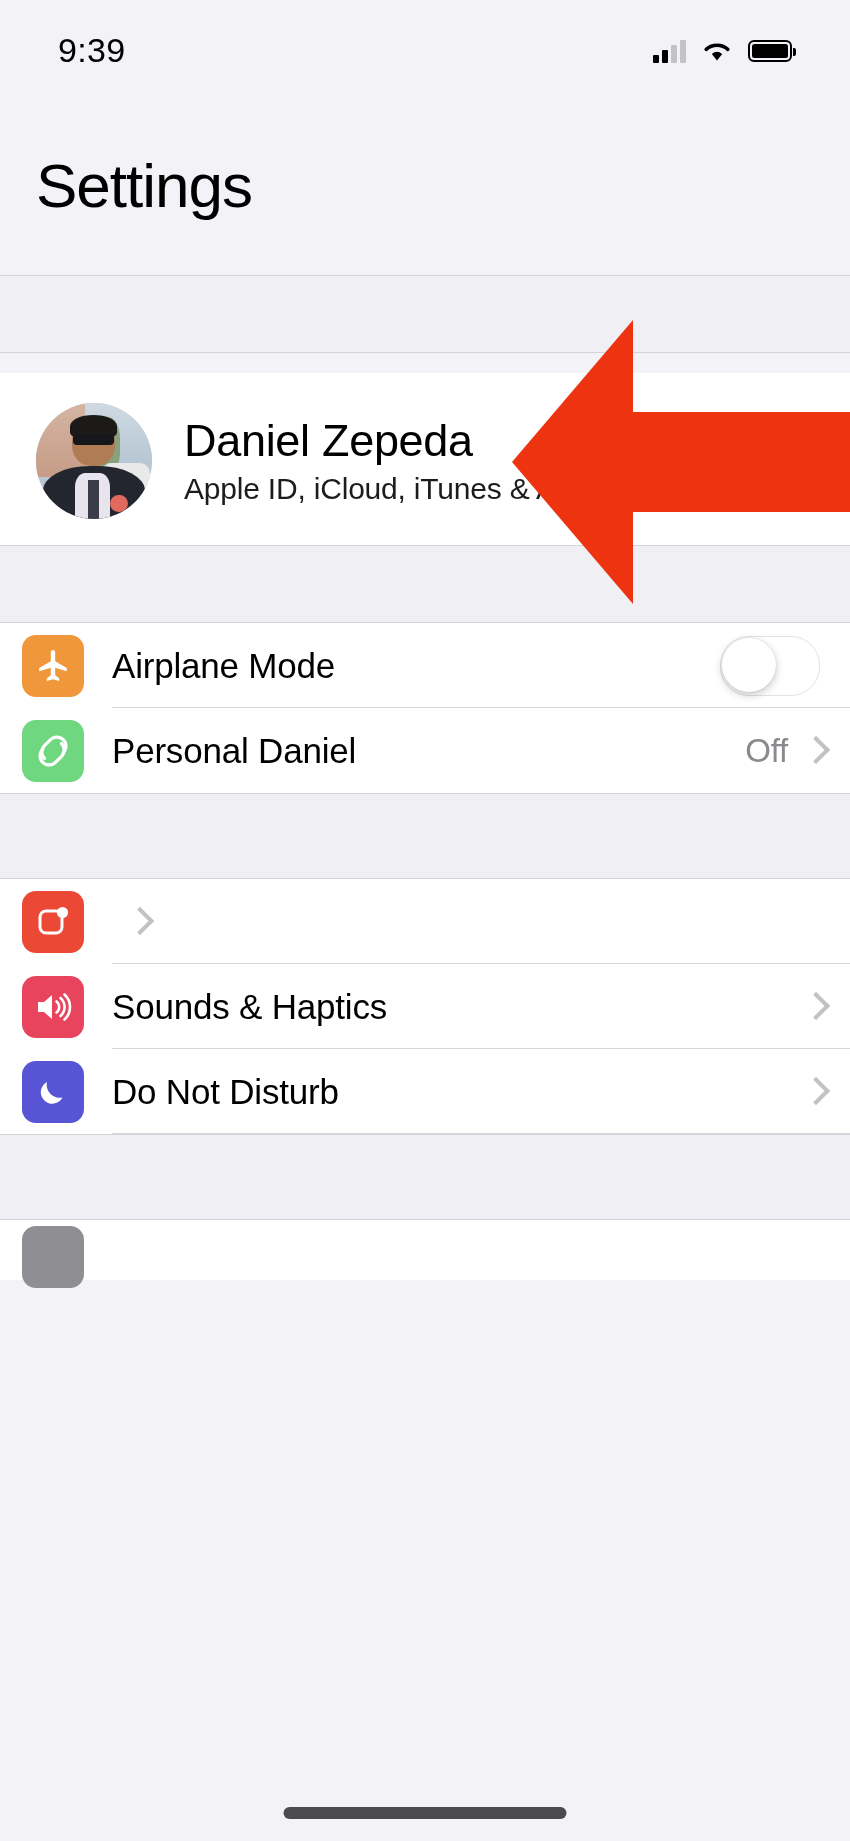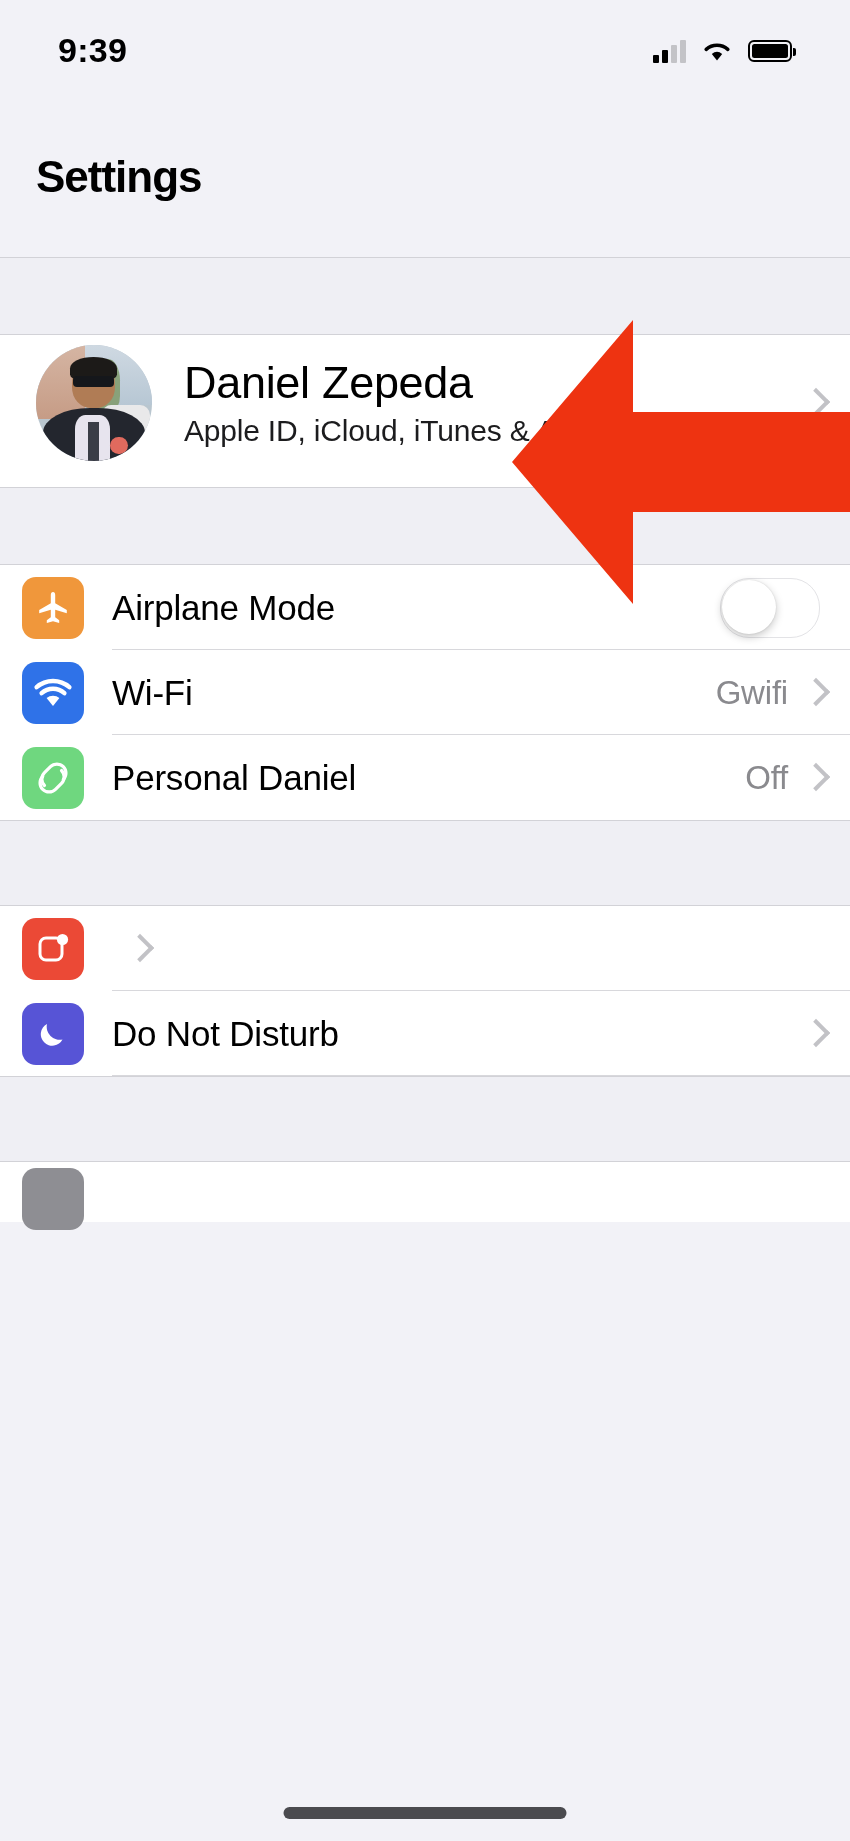--- a/index.html
+++ b/index.html
@@ -13,21 +13,21 @@
   }
   .screen{width:850px;height:1841px;position:relative;background:#f2f2f7;overflow:hidden;}
 
   
   .statusbar{
     height:95px;position:relative;
     display:flex;align-items:center;justify-content:space-between;
     padding:0 58px 0 58px;box-sizing:border-box;
   }
   .status-time{
-    font-size:34px;font-weight:bold;color:#000;letter-spacing:0.3px;
+    font-size:34px;font-weight:normal;color:#000;letter-spacing:0.3px;
     padding-top:6px;
   }
   .status-right{display:flex;align-items:center;gap:16px;padding-top:6px;}
   .sig{display:flex;align-items:flex-end;gap:3px;height:24px;}
   .sig i{display:block;width:6px;border-radius:1px;background:#000;}
   .sig i.b1{height:8px;}
   .sig i.b2{height:13px;}
   .sig i.b3{height:18px;background:#c3c3c7;}
   .sig i.b4{height:23px;background:#c3c3c7;}
   .wifi{width:30px;height:22px;position:relative;}
@@ -36,21 +36,21 @@
     position:relative;box-sizing:border-box;padding:2px;
   }
   .batt .fill{height:100%;background:#000;border-radius:2.5px;}
   .batt:after{
     content:"";position:absolute;right:-6px;top:6px;width:3px;height:8px;
     background:#000;border-radius:0 2px 2px 0;
   }
 
   
   .page-title{
-    font-size:44px;font-weight:bold;color:#000;
+    font-size:62px;font-weight:normal;color:#000;
     padding:60px 0 0 36px;letter-spacing:-1px;line-height:1;
   }
   .title-spacer{height:58px;}
 
   
   .group-gap{height:76px;background:#efeff4;border-top:1px solid #d2d2d7;border-bottom:1px solid #d2d2d7;}
   .group-gap.tall{height:84px;}
   .group{background:#fca5a5;}
 
   .row{
@@ -93,21 +93,21 @@
     box-shadow:inset 0 0 0 0 #fff;
   }
   .toggle .knob{
     position:absolute;left:1px;top:1px;width:54px;height:54px;border-radius:50%;
     background:#fff;box-shadow:0 3px 8px rgba(0,0,0,.22),0 0 2px rgba(0,0,0,.12);
   }
 
   
   .profile{
     display:flex;align-items:center;background:#fff;
-    padding:10px 22px 26px 36px;box-sizing:border-box;min-height:148px;position:relative;
+    padding:30px 22px 26px 36px;box-sizing:border-box;min-height:148px;position:relative;margin-top:20px;
   }
   .avatar{
     width:116px;height:116px;border-radius:50%;flex:0 0 116px;margin-right:26px;
     overflow:hidden;position:relative;background:#b9c6cf;
   }
   .av-sky{position:absolute;left:0;top:0;width:100%;height:52%;
     background:linear-gradient(180deg,#cfd9e2 0%,#b7c7d4 100%);}
   .av-wall{position:absolute;left:0;top:0;width:42%;height:64%;
     background:linear-gradient(180deg,#d5b5a3 0%,#c69c86 100%);}
   .av-tree{position:absolute;left:46%;top:12%;width:26%;height:46%;
@@ -209,33 +209,20 @@
           <path d="M20 4c1.4 0 2.2 1.3 2.2 2.9v8.4l11.6 6.6v3.3l-11.6-3.5v7.6l4 3v2.6L20 33.2l-6.2 1.7v-2.6l4-3v-7.6L6.2 25.2v-3.3l11.6-6.6V6.9C17.8 5.3 18.6 4 20 4z" fill="#fff"></path>
         </svg>
       </div>
       <div class="row-label">Airplane Mode</div>
       <div class="toggle">
         <div class="knob"></div>
       </div>
       <div class="sep"></div>
     </div>
 
-    <div class="row">
-      <div class="icon" style="background:#2F72E8">
-        <svg width="42" height="32" viewBox="0 0 42 32">
-          <path d="M21 29 L14.6 21 A9.9 9.9 0 0 1 27.4 21 Z" fill="#fff"></path>
-          <path d="M9.6 16.2 A17 17 0 0 1 32.4 16.2" stroke="#fff" stroke-width="4.4" fill="none" stroke-linecap="round"></path>
-          <path d="M4.6 10.2 A25 25 0 0 1 37.4 10.2" stroke="#fff" stroke-width="4.4" fill="none" stroke-linecap="round"></path>
-        </svg>
-      </div>
-      <div class="row-label">Wi-Fi</div>
-      <div class="row-value">Gwifi</div>
-      <div class="chev"></div>
-      <div class="sep"></div>
-    </div>
 
 
 
     <div class="row last">
       <div class="icon" style="background:#6FD77F">
         <svg width="40" height="40" viewBox="0 0 40 40">
           <path d="M23.5 10.5 a9 9 0 0 1 0 12.8 l-6 6 a9 9 0 0 1 -12.8 -12.8" stroke="#fff" stroke-width="3.2" fill="none" stroke-linecap="round" transform="translate(5,2)"></path>
           <path d="M16.5 29.5 a9 9 0 0 1 0 -12.8 l6 -6 a9 9 0 0 1 12.8 12.8" stroke="#fff" stroke-width="3.2" fill="none" stroke-linecap="round" transform="translate(-5,-2)"></path>
         </svg>
       </div>
@@ -255,20 +242,34 @@
         <svg width="40" height="40" viewBox="0 0 40 40">
           <rect x="7" y="9" width="22" height="22" rx="6" ry="6" stroke="#fff" stroke-width="3" fill="none"></rect>
           <circle cx="29.5" cy="10.5" r="5.6" fill="#fff"></circle>
         </svg>
       </div>
       <div class="row-value"></div>
       <div class="chev"></div>
       <div class="sep"></div>
     </div>
 
+    <div class="row">
+      <div class="icon" style="background:#E8445E">
+        <svg width="42" height="36" viewBox="0 0 42 36">
+          <path d="M6 13 h6 L20 6 v24 l-8 -7 H6 z" fill="#fff"></path>
+          <path d="M24.5 12.5 a7 7 0 0 1 0 11" stroke="#fff" stroke-width="2.6" fill="none" stroke-linecap="round"></path>
+          <path d="M28.5 9 a12 12 0 0 1 0 18" stroke="#fff" stroke-width="2.6" fill="none" stroke-linecap="round"></path>
+          <path d="M32.5 5.5 a17 17 0 0 1 0 25" stroke="#fff" stroke-width="2.6" fill="none" stroke-linecap="round"></path>
+        </svg>
+      </div>
+      <div class="row-label">Sounds &amp; Haptics</div>
+      <div class="row-value"></div>
+      <div class="chev"></div>
+      <div class="sep"></div>
+    </div>
 
     <div class="row">
       <div class="icon" style="background:#5754D6">
         <svg width="38" height="38" viewBox="0 0 38 38">
           <path d="M28.5 24.5A13 13 0 0 1 13 9a11.5 11.5 0 1 0 15.5 15.5z" fill="#fff"></path>
         </svg>
       </div>
       <div class="row-label">Do Not Disturb</div>
       <div class="row-value"></div>
       <div class="chev"></div>

